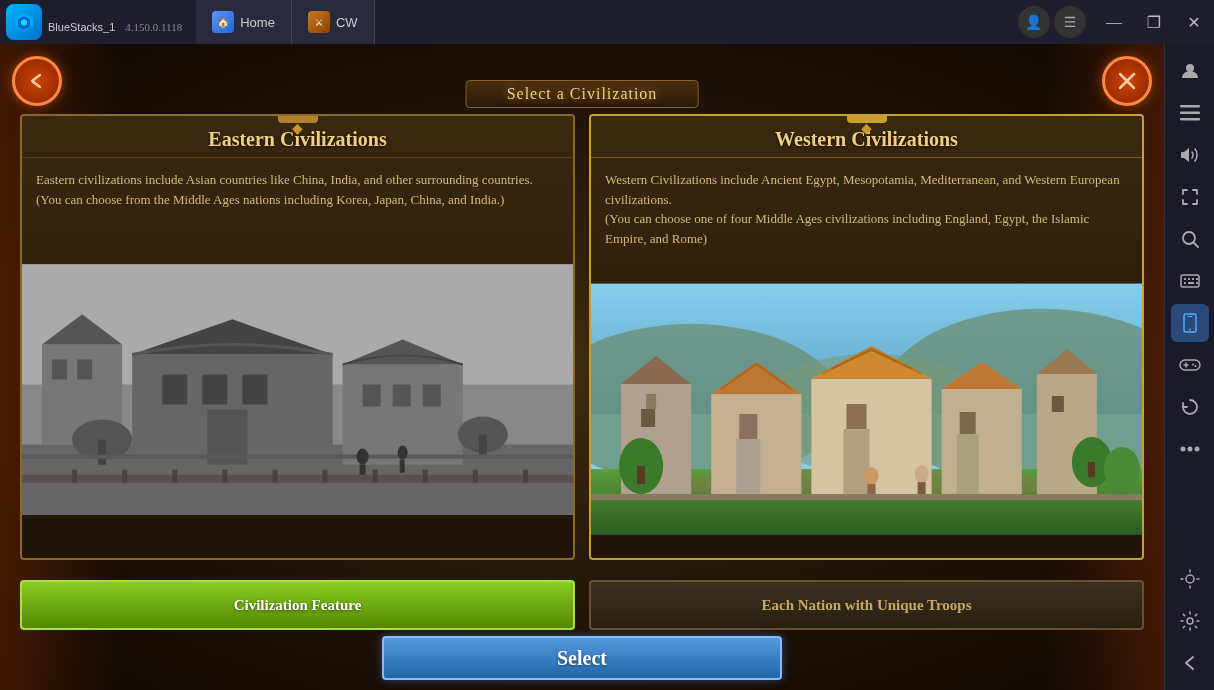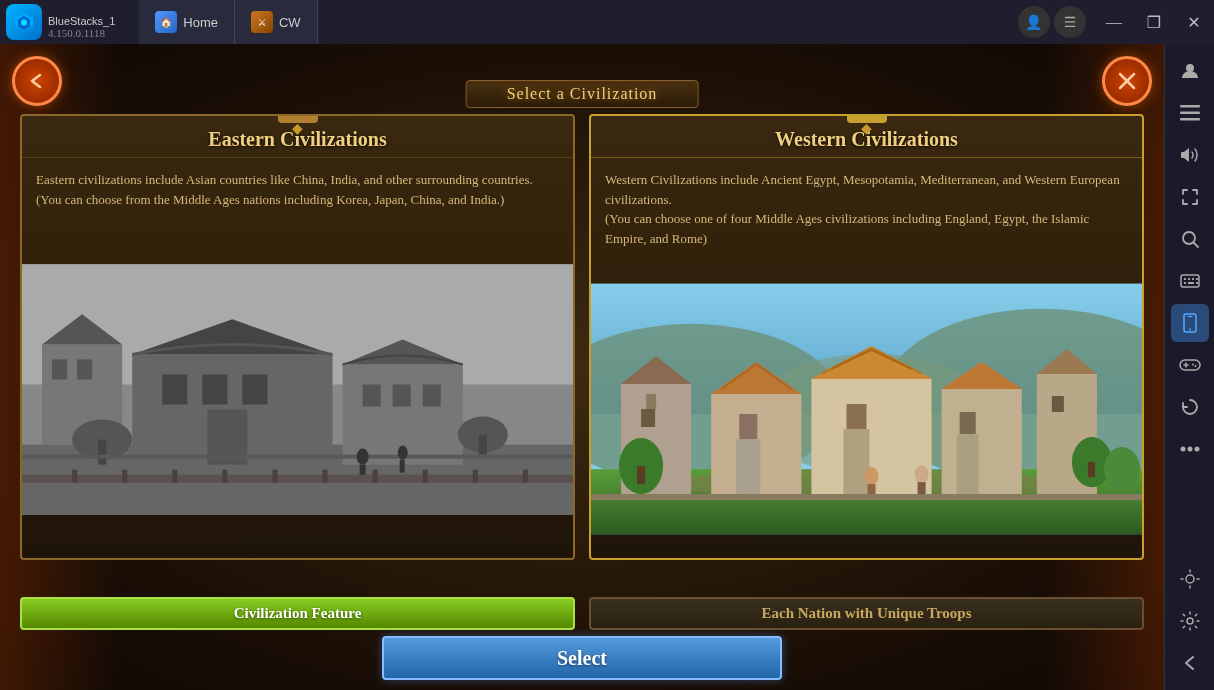--- a/index.html
+++ b/index.html
@@ -231,21 +231,21 @@
     }
 
     
     #bottom-tabs {
       position: absolute;
       bottom: 60px;
       left: 20px;
       right: 20px;
       display: flex;
       gap: 14px;
-      height: 33px;
+      height: 50px;
     }
 
     .tab-btn {
       flex: 1;
       display: flex;
       align-items: center;
       justify-content: center;
       font-size: 15px;
       font-family: Georgia, serif;
       font-weight: bold;
@@ -311,21 +311,21 @@
 <body>
 
 <div id="topbar">
   <div class="bs-logo">
     <svg width="22" height="22" viewBox="0 0 22 22">
       <polygon points="11,2 20,7 20,15 11,20 2,15 2,7" fill="#00aaff" opacity="0.9"></polygon>
       <polygon points="11,5 17,8.5 17,15.5 11,19 5,15.5 5,8.5" fill="#0066cc"></polygon>
       <polygon points="11,8 14,9.75 14,13.25 11,15 8,13.25 8,9.75" fill="#00ddff"></polygon>
     </svg>
   </div>
-  <div style="display:flex;flex-direction:column;margin-right:14px;margin-top:9px;">
+  <div style="display:flex;flex-direction:row;margin-right:14px;margin-top:9px;">
     <span class="bs-title">BlueStacks_1</span>
     <span class="bs-version">4.150.0.1118</span>
   </div>
   <div class="tab-item">
     <div class="tab-icon">🏠</div>
     <span>Home</span>
   </div>
   <div class="tab-item cw">
     <div class="tab-icon">⚔</div>
     <span>CW</span>

